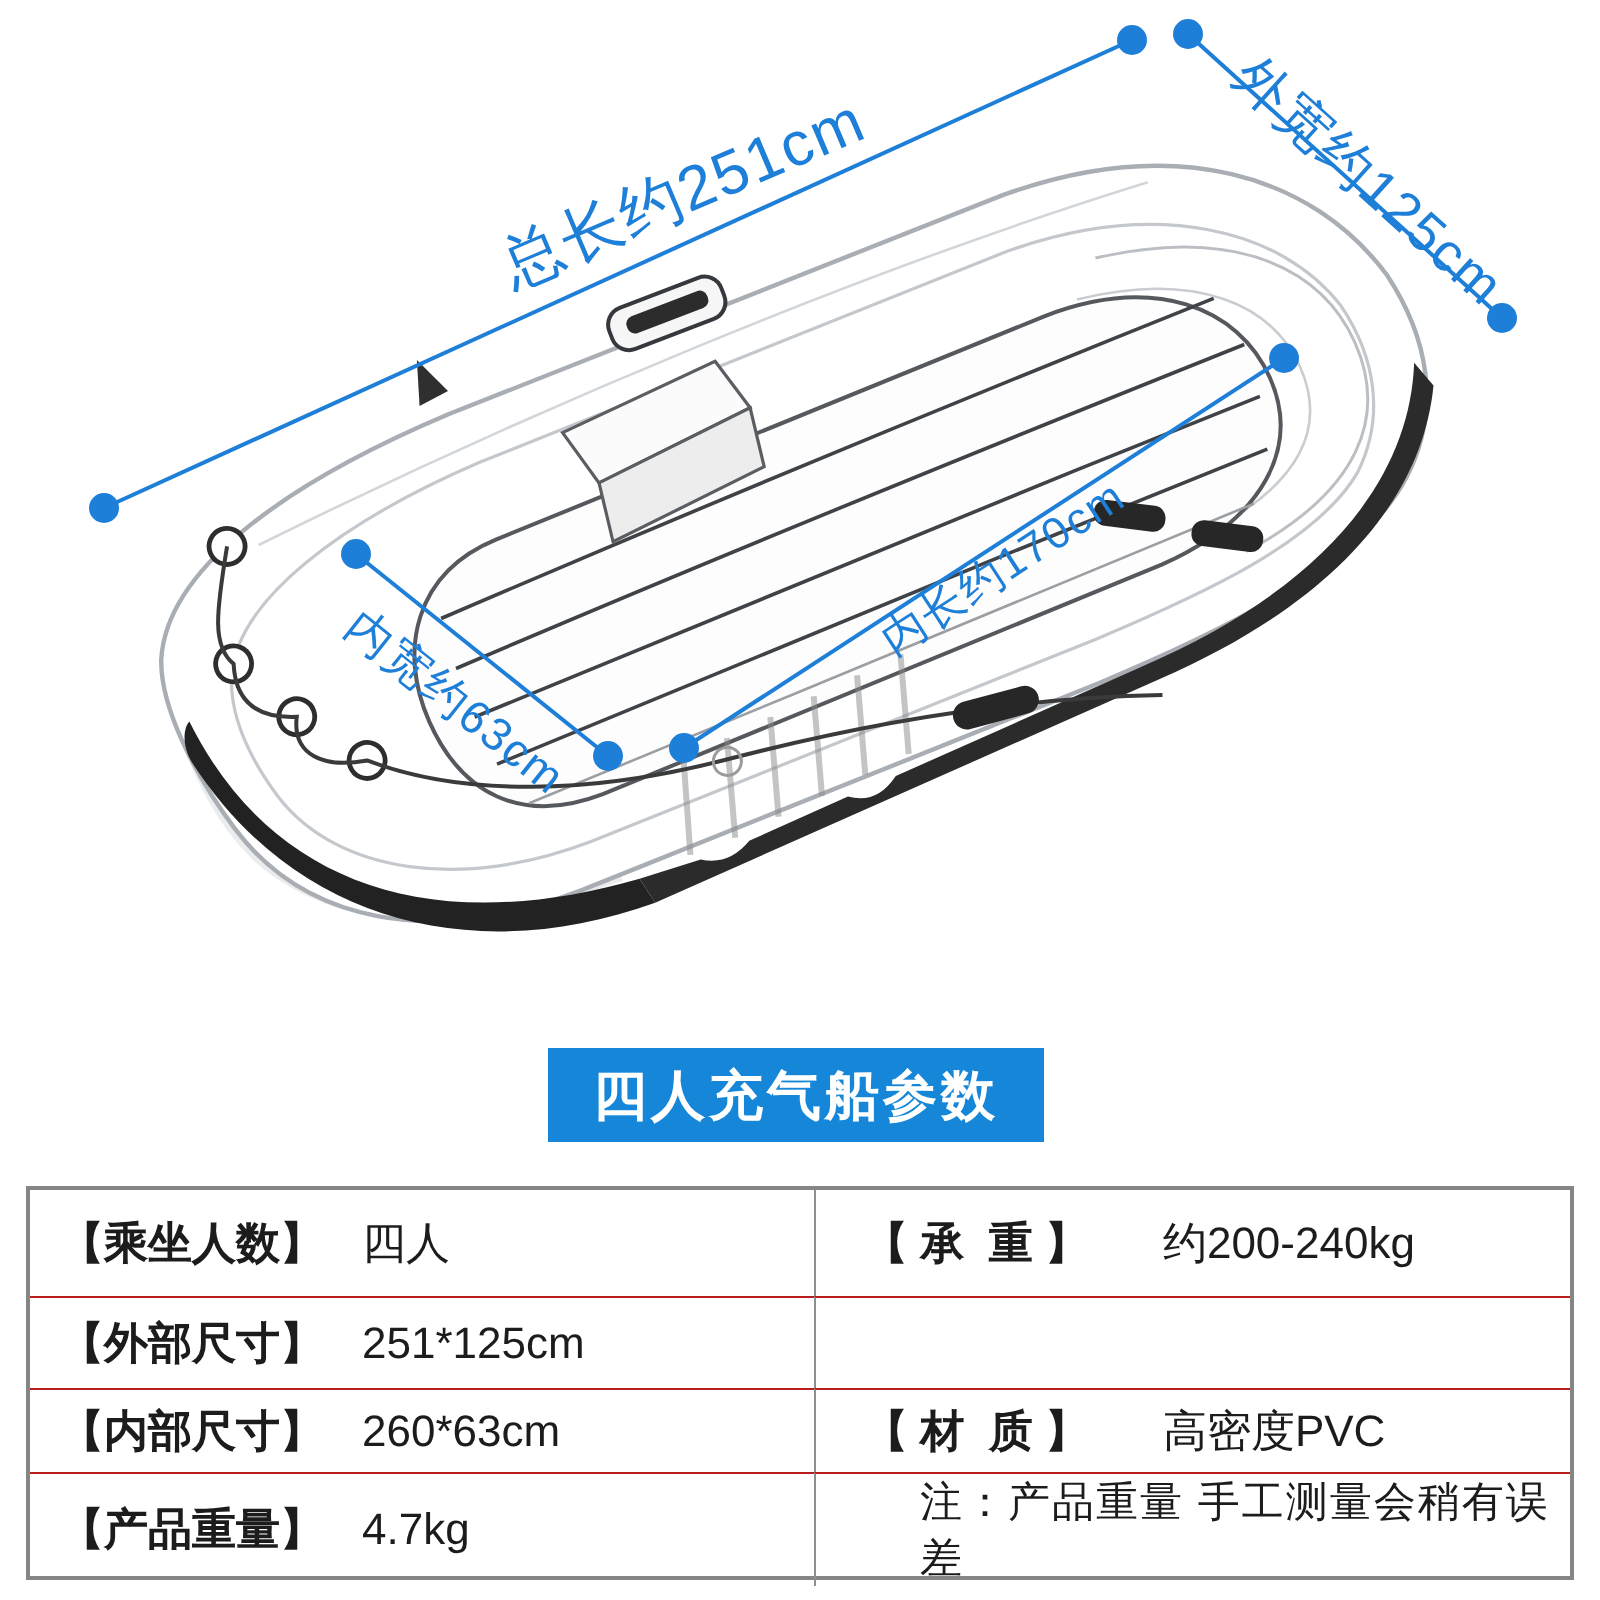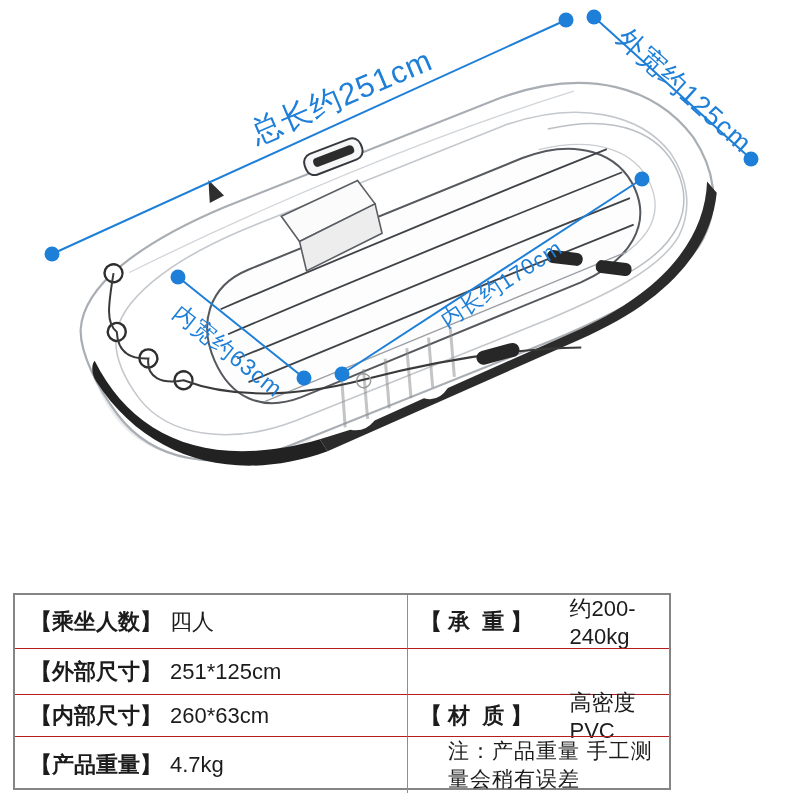--- a/index.html
+++ b/index.html
@@ -15,31 +15,31 @@
   .dim-label.a{left:246px;top:120px;font-size:31px;transform:rotate(-23deg);}
   .dim-label.b{left:630px;top:24px;font-size:27px;transform:rotate(42deg);}
   .dim-label.c{left:183px;top:301px;font-size:23px;transform:rotate(38.5deg);}
   .dim-label.d{left:437px;top:313px;font-size:22px;transform:rotate(-33deg);}
   .banner{
     position:absolute;left:274px;top:524px;width:248px;height:47px;
     background:#1687D8;color:#ffffff;display:flex;align-items:center;justify-content:center;
     font-size:27px;font-weight:700;letter-spacing:2px;
   }
   .spec-table{
-    position:absolute;left:13px;top:593px;width:658px;height:197px;
+    position:absolute;left:13px;top:593px;width:774px;height:197px;
     border:2px solid #858585;box-sizing:border-box;
     display:grid;grid-template-columns:392px 1fr;grid-template-rows:53px 46px 42px 1fr;
     background:#fff;
   }
   .cell{display:flex;align-items:center;box-sizing:border-box;font-size:22px;}
   .cell.l{padding-left:15px;}
-  .cell.r{padding-left:12px;border-left:1px solid #8e8e8e;}
+  .cell.r{padding-left:24px;border-left:1px solid #8e8e8e;}
   .cell.bt{border-top:1px solid #b91c1c;}
   .cell .lbl{font-weight:700;white-space:pre;}
-  .cell.l .val{margin-left:8px;}
+  .cell.l .val{margin-left:19px;}
   .cell.r .val{margin-left:37px;}
   .cell .note{font-size:21px;padding-left:28px;letter-spacing:1px;}
 </style>
 </head>
 <body>
 
 <div class="stage">
 
   <svg class="sketch-svg" width="800" height="545" viewBox="0 0 800 545">
 
@@ -132,20 +132,23 @@
       <circle cx="342" cy="374" r="7.5"></circle>
         <circle cx="642" cy="179" r="7.5"></circle>
     </g>
   </svg>
 
   <div class="dim-label a">总长约251cm</div>
   <div class="dim-label b">外宽约125cm</div>
   <div class="dim-label c">内宽约63cm</div>
   <div class="dim-label d">内长约170cm</div>
 
+  <div class="banner">
+    <span>四人充气船参数</span>
+  </div>
 
   <div class="spec-table">
 
     <div class="cell l">
       <span class="lbl">【乘坐人数】</span>
       <span class="val">四人</span>
     </div>
     <div class="cell r">
       <span class="lbl">【 承  重 】</span>
       <span class="val">约200-240kg</span>

